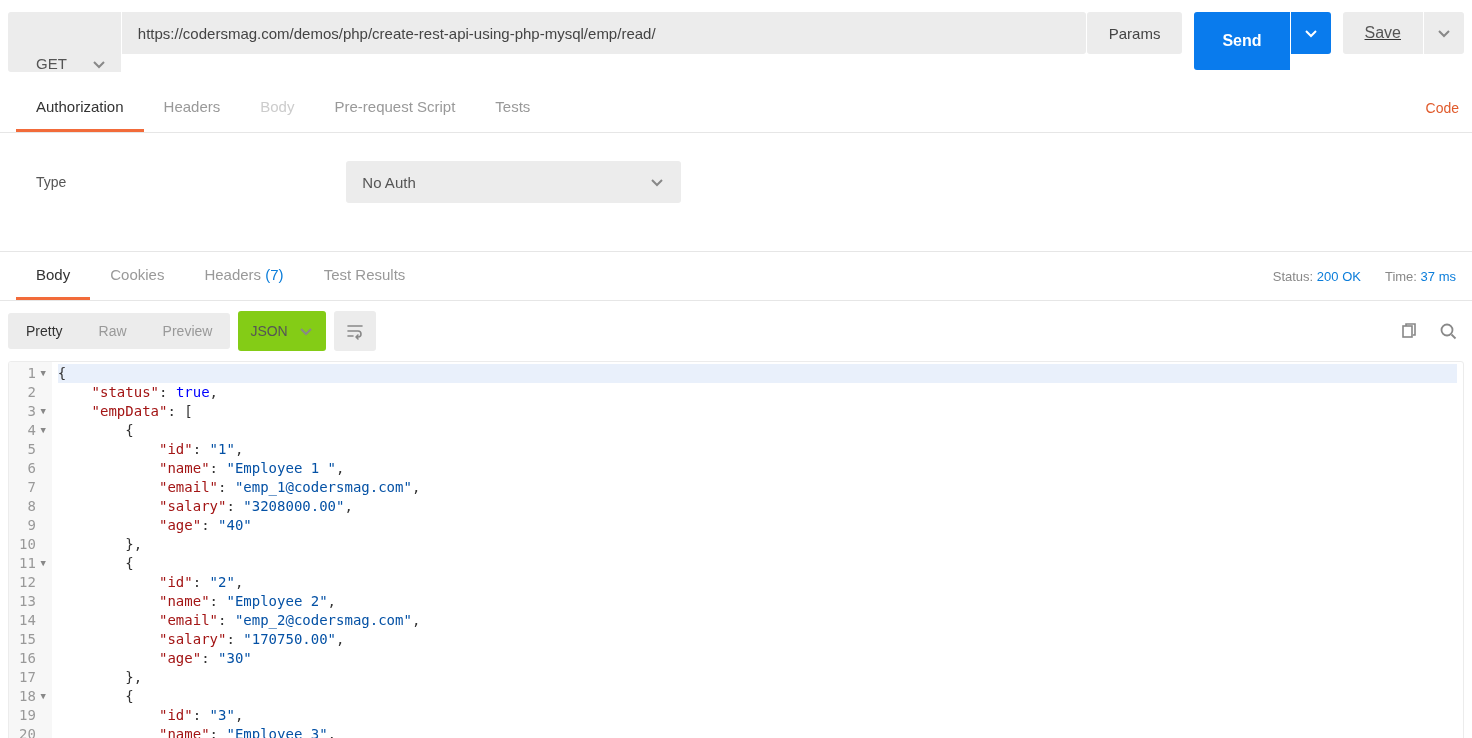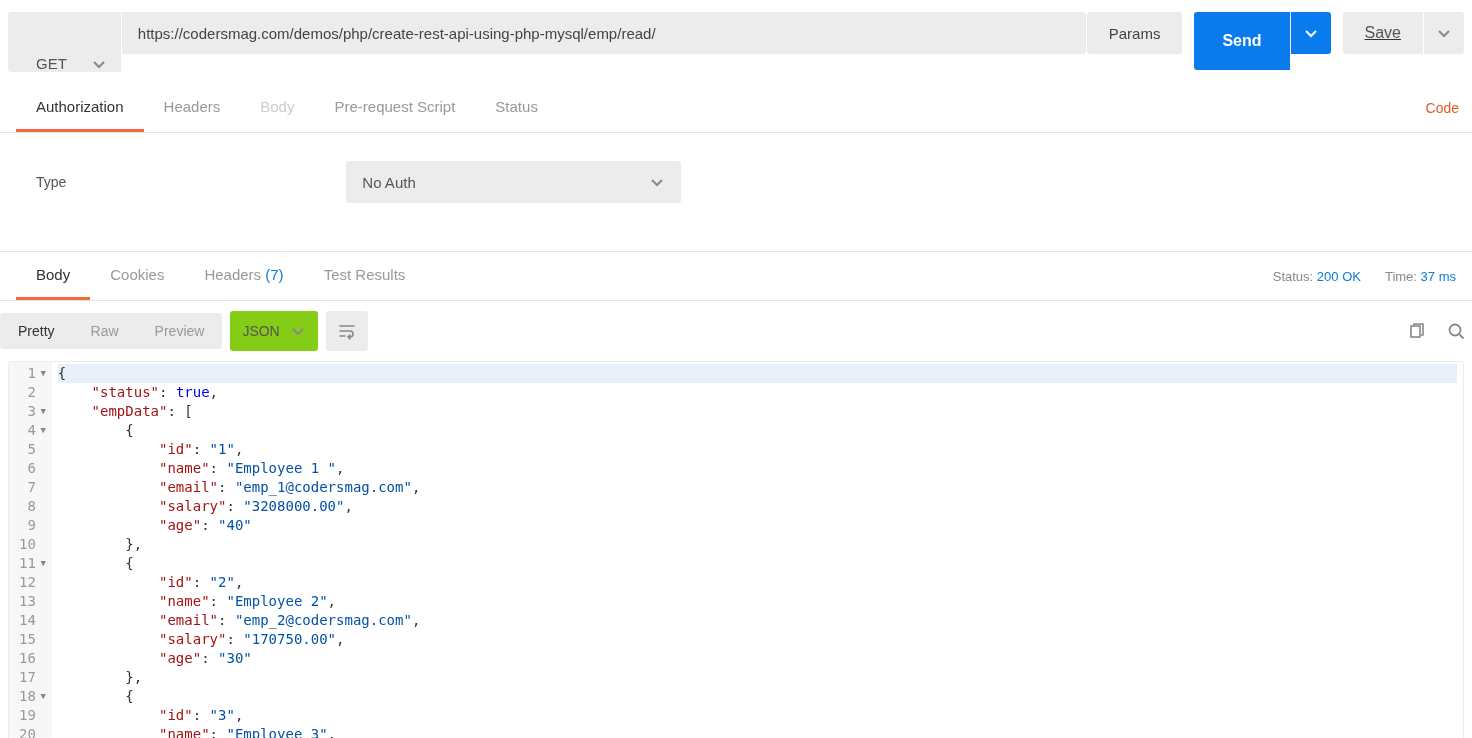--- a/index.html
+++ b/index.html
@@ -31,21 +31,21 @@
 .auth-select { background: #ececec; border-radius: 3px; height: 42px; width: 335px; display: flex; align-items: center; padding: 0 16px; justify-content: space-between; cursor: pointer; }
 .auth-value { font-size: 15px; color: #555; }
 
 .resp-tabs { display: flex; align-items: center; border-top: 1px solid #e6e6e6; border-bottom: 1px solid #e6e6e6; padding: 0 16px; position: relative; }
 .resp-tab { padding: 14px 20px; font-size: 15px; color: #999; cursor: pointer; border-bottom: 3px solid transparent; }
 .resp-tab.active { color: #333; border-bottom: 3px solid #f26b3a; }
 .resp-tab .count { color: #0b7dda; }
 .resp-meta { position: absolute; right: 16px; display: flex; gap: 24px; font-size: 13px; color: #888; }
 .resp-meta .val { color: #0b7dda; }
 
-.view-bar { display: flex; align-items: center; padding: 10px 0; gap: 8px; }
+.view-bar { display: flex; align-items: center; padding: 10px 8px; gap: 8px; }
 .view-group { background: #ececec; border-radius: 3px; display: flex; }
 .view-btn { padding: 10px 18px; font-size: 14px; color: #999; cursor: pointer; }
 .view-btn.active { color: #333; }
 .fmt-group { background: #84cc16; border-radius: 3px; display: flex; align-items: center; padding: 0 12px; height: 40px; cursor: pointer; }
 .fmt-label { font-size: 14px; color: #555; margin-right: 10px; }
 .wrap-btn { background: #ececec; border-radius: 3px; width: 42px; height: 40px; display: flex; align-items: center; justify-content: center; cursor: pointer; }
 .spacer { flex: 1; }
 .icon-btn { width: 32px; height: 32px; display: flex; align-items: center; justify-content: center; cursor: pointer; color: #888; }
 
 .code-pane { display: flex; font-family: Menlo, Consolas, monospace; font-size: 14px; line-height: 19px; border: 1px solid #ececec; margin: 0 8px; border-radius: 3px; overflow: hidden; }
@@ -95,21 +95,21 @@
         </svg>
     </button>
   </div>
 </div>
 
 <div class="req-tabs">
   <div class="req-tab active">Authorization</div>
   <div class="req-tab">Headers</div>
   <div class="req-tab disabled">Body</div>
   <div class="req-tab">Pre-request Script</div>
-  <div class="req-tab">Status</div>
+  <div class="req-tab">Tests</div>
   <div class="code-link">Code</div>
 </div>
 
 <div class="auth-panel">
   <div class="auth-label">Type</div>
   <div class="auth-select">
     <span class="auth-value">No Auth</span>
     <svg class="chev" width="16" height="16" viewBox="0 0 16 16">
         <path d="M3 6l5 5 5-5"></path>
       </svg>

